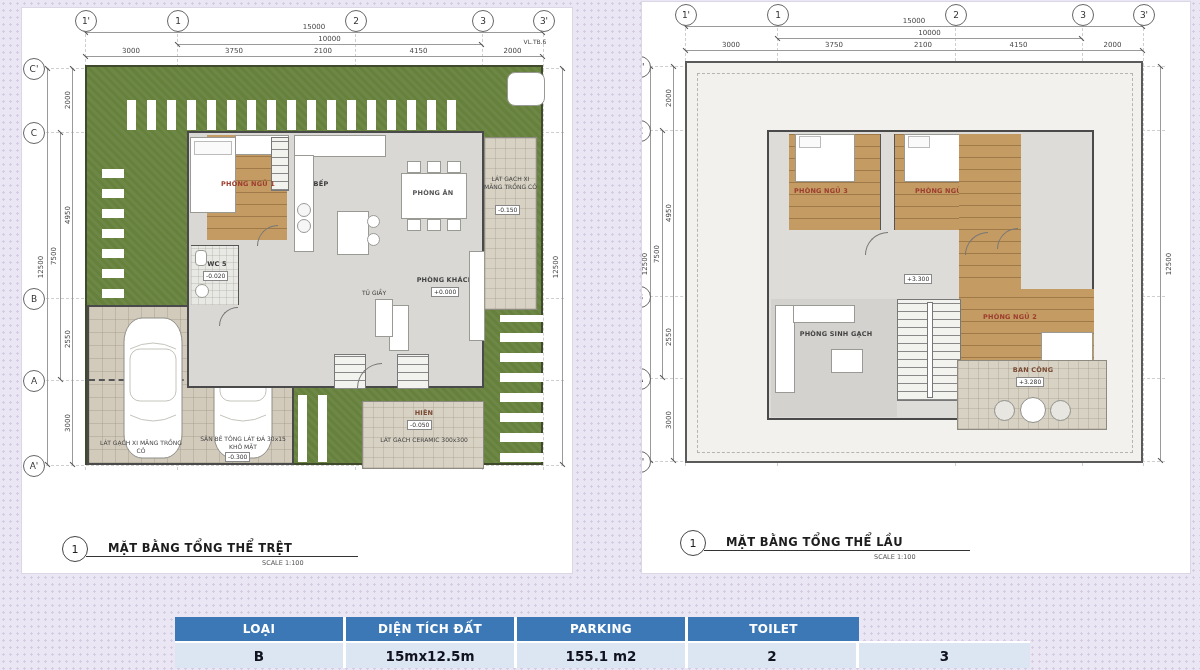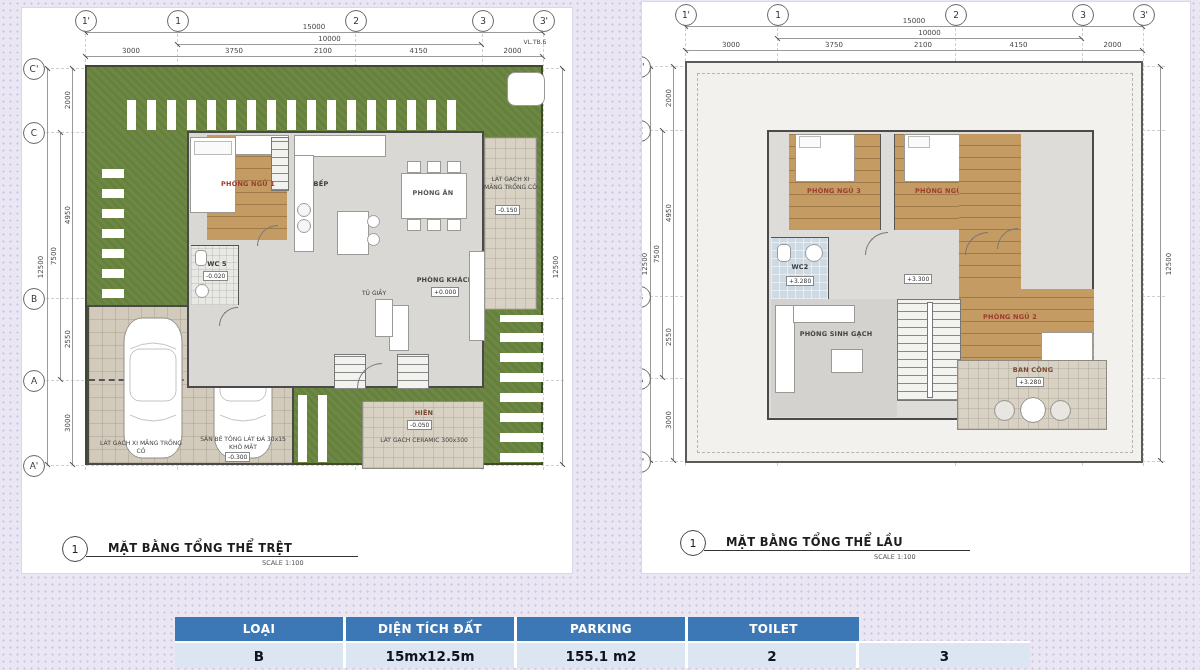--- a/index.html
+++ b/index.html
@@ -337,33 +337,27 @@
     </div>
 
   <div class="ab" style="left:43px;top:59px;width:458px;height:402px;background:#f2f1ee;border:2px solid #5a5a5a;box-sizing:border-box;">
     <div class="ab" style="left:10px;top:10px;width:434px;height:378px;border:1px dashed #b5b5b0;"></div>
 
     <div class="ab house" style="left:80px;top:67px;width:327px;height:290px;background:#dddcd8;box-sizing:border-box;">
 
       <div class="ab woodv" style="left:20px;top:2px;width:92px;height:96px;border-right:1px solid #555;box-sizing:border-box;"></div>
       <div class="ab white" style="left:26px;top:2px;width:58px;height:46px;"></div>
       <div class="ab" style="left:30px;top:4px;width:20px;height:10px;border:1px solid #bbb;background:#fafafa;"></div>
-      <div class="rl" style="left:22px;top:56px;width:86px;">PHÒNG NGỦ 3</div>
+      <div class="rl" style="left:9px;top:56px;width:86px;">PHÒNG NGỦ 3</div>
 
       <div class="ab woodv" style="left:125px;top:2px;width:97px;height:96px;border-left:1px solid #555;box-sizing:border-box;"></div>
       <div class="ab white" style="left:135px;top:2px;width:58px;height:46px;"></div>
       <div class="ab" style="left:139px;top:4px;width:20px;height:10px;border:1px solid #bbb;background:#fafafa;"></div>
       <div class="rl" style="left:130px;top:56px;width:86px;">PHÒNG NGỦ 4</div>
 
-      <div class="ab wc" style="left:2px;top:105px;width:58px;height:62px;border-right:1px solid #555;border-top:1px solid #555;box-sizing:border-box;">
-        <div class="ab white" style="left:6px;top:6px;width:12px;height:16px;border-radius:5px;"></div>
-        <div class="ab white" style="left:34px;top:6px;width:16px;height:16px;border-radius:50%;"></div>
-        <div class="rl" style="left:6px;top:26px;width:46px;color:#3b3b3b;">WC2</div>
-        <div class="elev" style="left:15px;top:38px;">+3.280</div>
-      </div>
 
       <div class="elev" style="left:135px;top:142px;">+3.300</div>
 
       <div class="ab woodv" style="left:190px;top:2px;width:62px;height:155px;"></div>
       <div class="ab woodv" style="left:190px;top:157px;width:135px;height:128px;"></div>
       <div class="ab white" style="left:272px;top:200px;width:50px;height:64px;"></div>
       <div class="ab" style="left:276px;top:246px;width:18px;height:12px;border:1px solid #bbb;background:#fafafa;"></div>
       <div class="rl" style="left:196px;top:182px;width:90px;">PHÒNG NGỦ 2</div>
 
 

